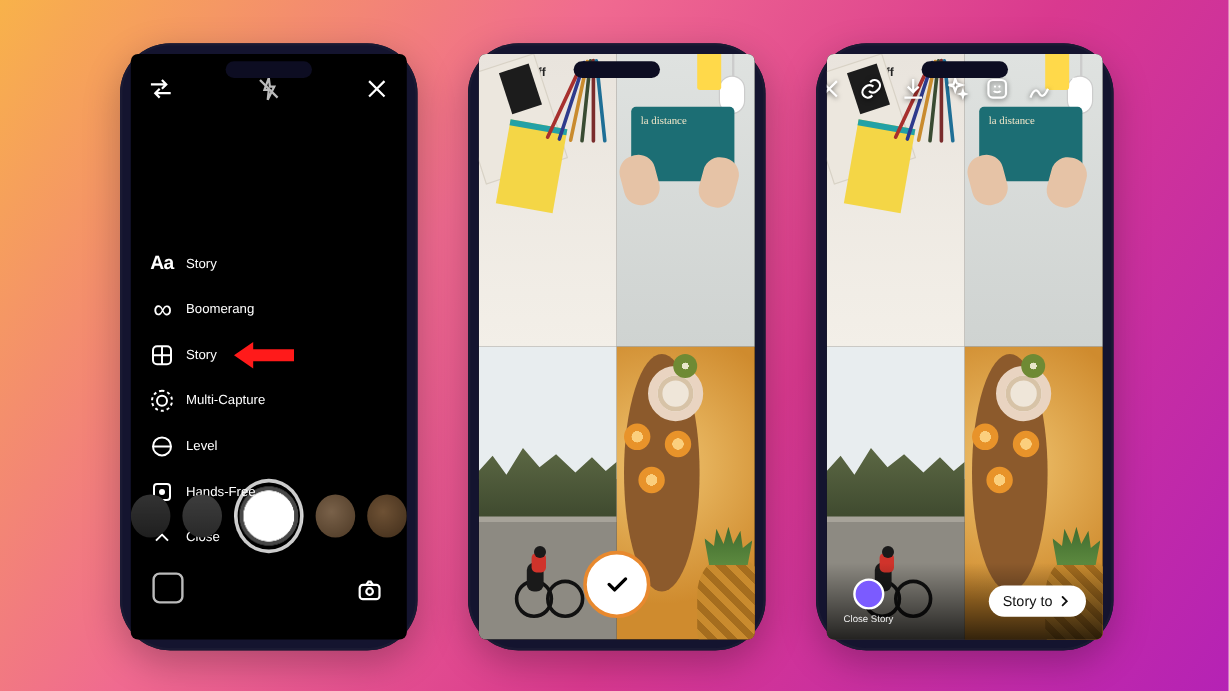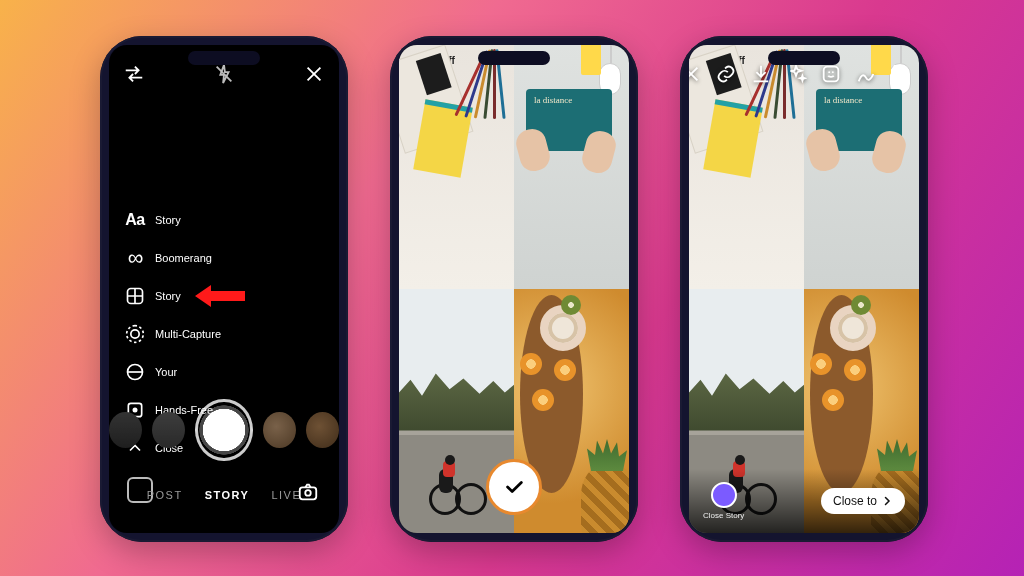--- a/index.html
+++ b/index.html
@@ -17,21 +17,21 @@
     position: absolute;
     width: 248px; height: 506px;
     top: 36px;
     border-radius: 42px;
     background: #14142f;
     box-shadow: 0 10px 30px rgba(0,0,0,.25), inset 0 0 0 2px #1a1a33;
   }
   .screen {
     position: absolute;
     left: 9px; top: 9px; right: 9px; bottom: 9px;
-    border-radius: 18px;
+    border-radius: 6px;
     overflow: hidden;
     background: #000;
   }
   .notch {
     position: absolute; top: 15px; left: 50%; transform: translateX(-50%);
     width: 72px; height: 14px; border-radius: 10px;
     background: #0d0d22; z-index: 30;
   }
 
   
@@ -179,21 +179,21 @@
       </span>
       <span>Multi-Capture</span>
     </div>
     <div class="mi">
       <span class="micon">
         <svg class="ico" viewBox="0 0 24 24">
                 <circle cx="12" cy="12" r="9"></circle>
                 <path d="M3 12h18"></path>
               </svg>
       </span>
-      <span>Your</span>
+      <span>Level</span>
     </div>
     <div class="mi">
       <span class="micon">
         <svg class="ico" viewBox="0 0 24 24">
                 <rect x="4" y="4" width="16" height="16" rx="3"></rect>
                 <circle cx="12" cy="12" r="3" fill="#fff" stroke="none"></circle>
               </svg>
       </span>
       <span>Hands-Free</span>
     </div>
@@ -209,25 +209,20 @@
 
   <div class="shutterrow">
     <div class="thumb" style="background:linear-gradient(#555,#333)"></div>
     <div class="thumb" style="background:linear-gradient(#666,#444)"></div>
     <div class="shutter"></div>
     <div class="thumb" style="background:radial-gradient(circle at 40% 40%,#caa27a,#7e5d3c)"></div>
     <div class="thumb" style="background:radial-gradient(circle at 40% 40%,#b78757,#6a4a2b)"></div>
   </div>
 
   <div class="sq"></div>
-  <div class="modebar">
-    <span>POST</span>
-    <span class="active">STORY</span>
-    <span>LIVE</span>
-  </div>
   <span class="flip">
     <svg class="ico" viewBox="0 0 24 24">
             <rect x="3" y="7" width="18" height="13" rx="3"></rect>
             <path d="M9 7l2-3h2l2 3"></path>
             <path d="M9 13a3 3 0 1 0 6 0 3 3 0 1 0-6 0"></path>
           </svg>
   </span>
 
  </div>
 </div>
@@ -358,21 +353,21 @@
             </svg></span>
     <span class="eticon Aa">Aa</span>
   </div>
 
   <div class="p3bottom">
     <div class="yourstory">
       <div class="yscircle"></div>
       <span>Close Story</span>
     </div>
     <div class="sendpill">
-      <span>Close to</span>
+      <span>Story to</span>
       <svg width="12" height="12" viewBox="0 0 24 24">
         <path d="M9 5l7 7-7 7" stroke="#111" stroke-width="3" fill="none" stroke-linecap="round"></path>
             </svg>
     </div>
   </div>
 
  </div>
 </div>
 
 </div>

